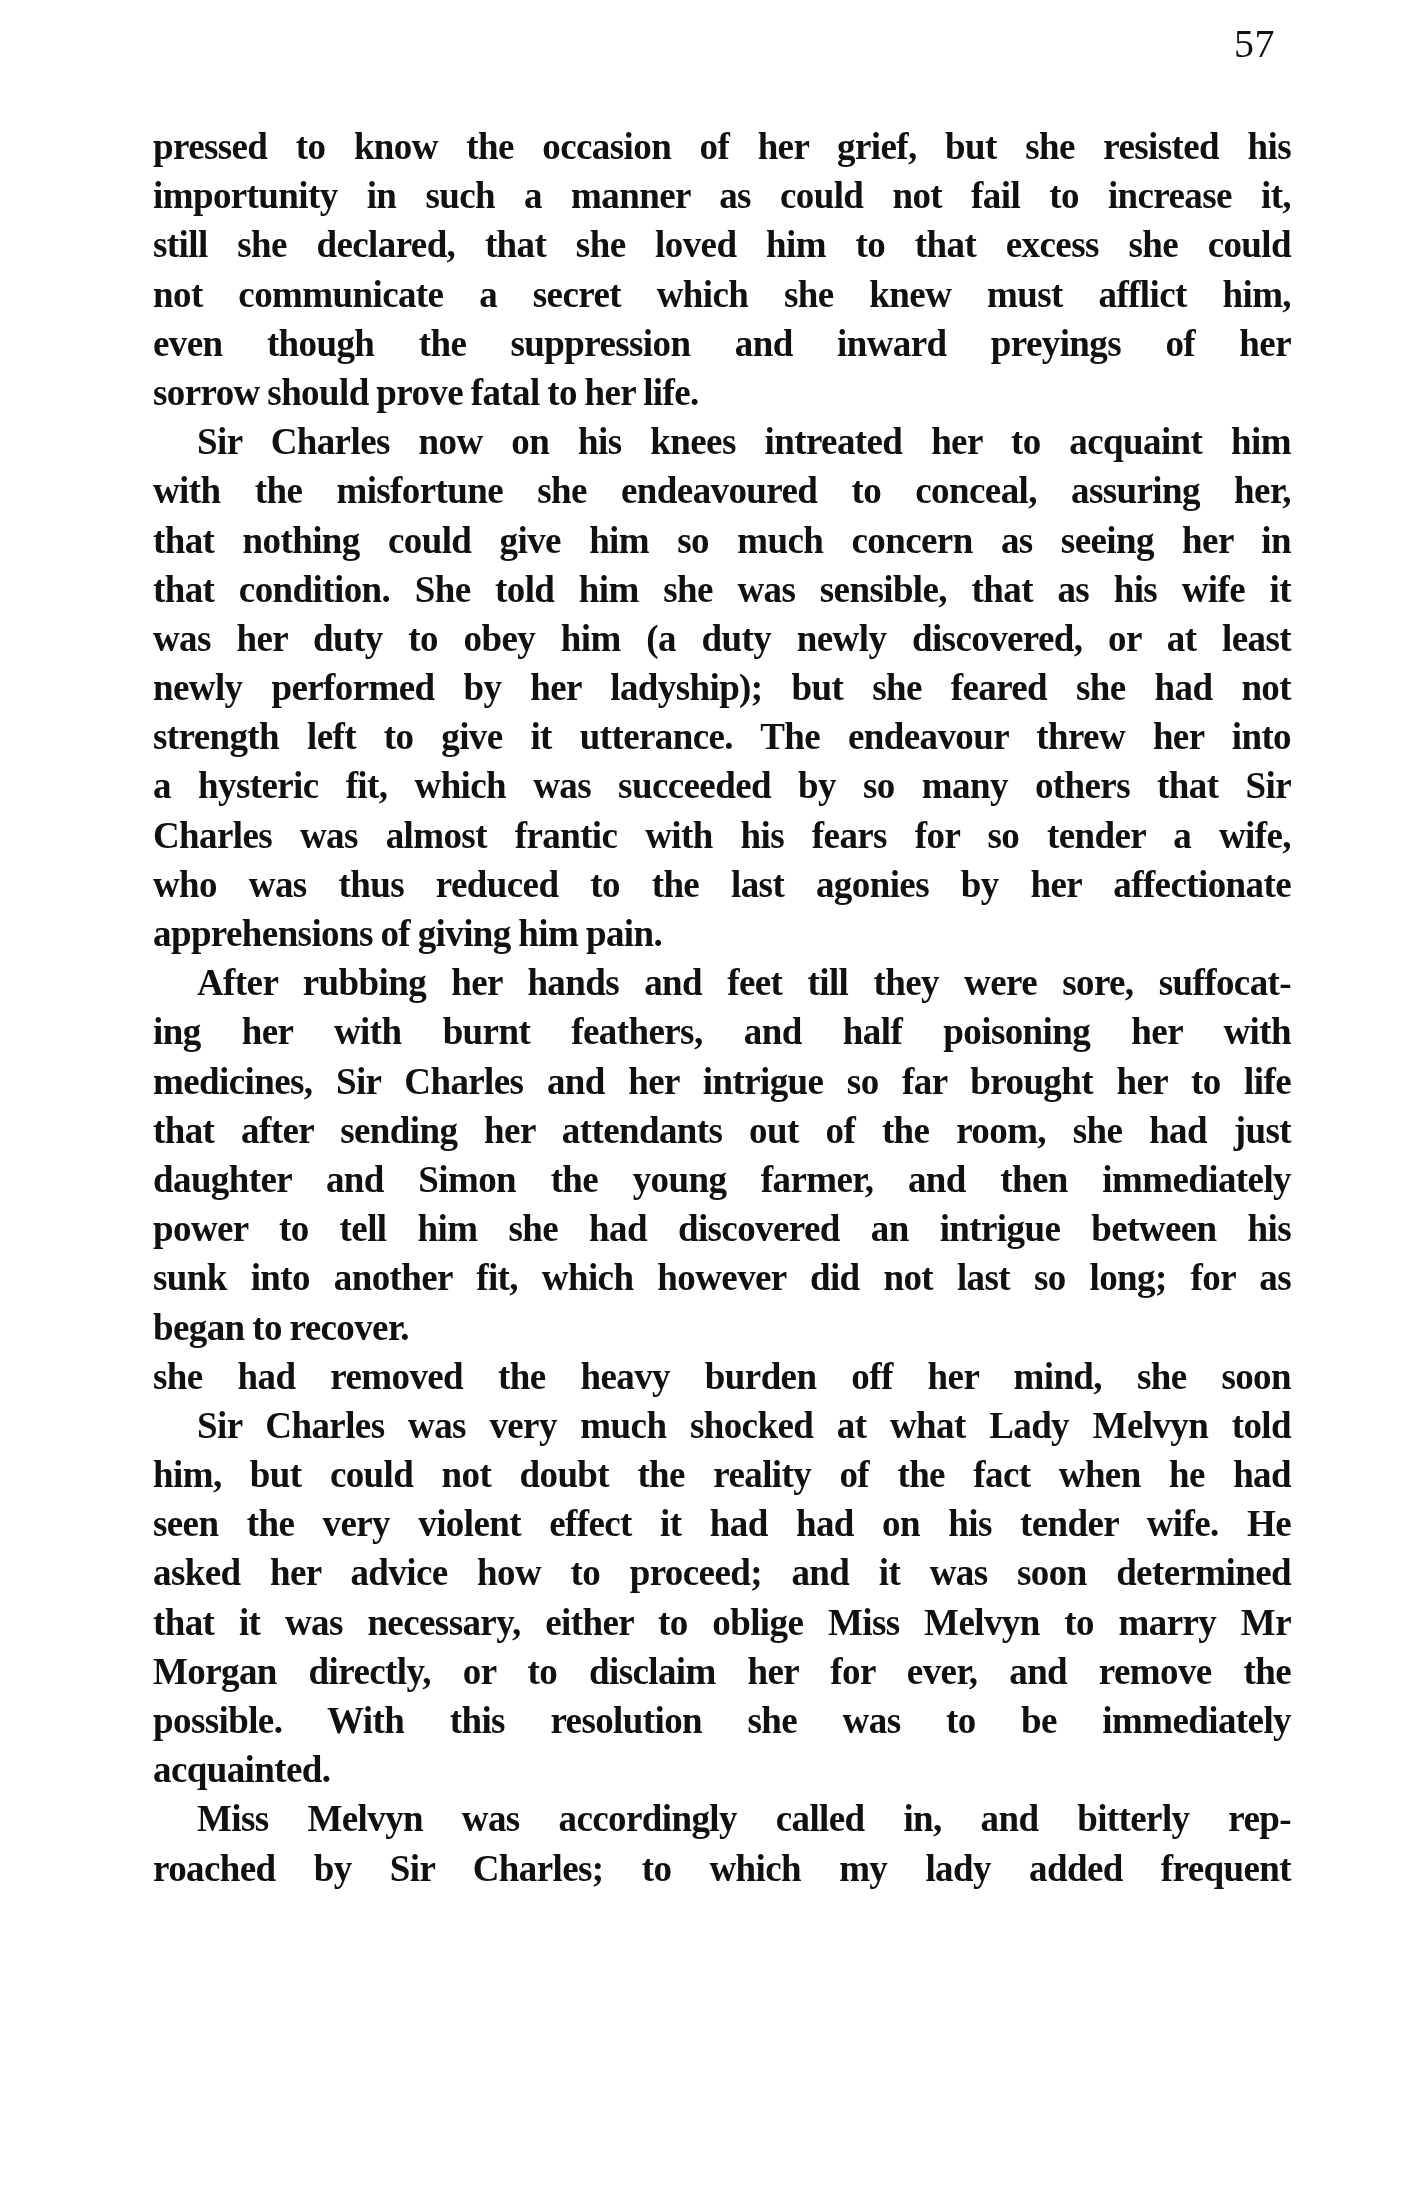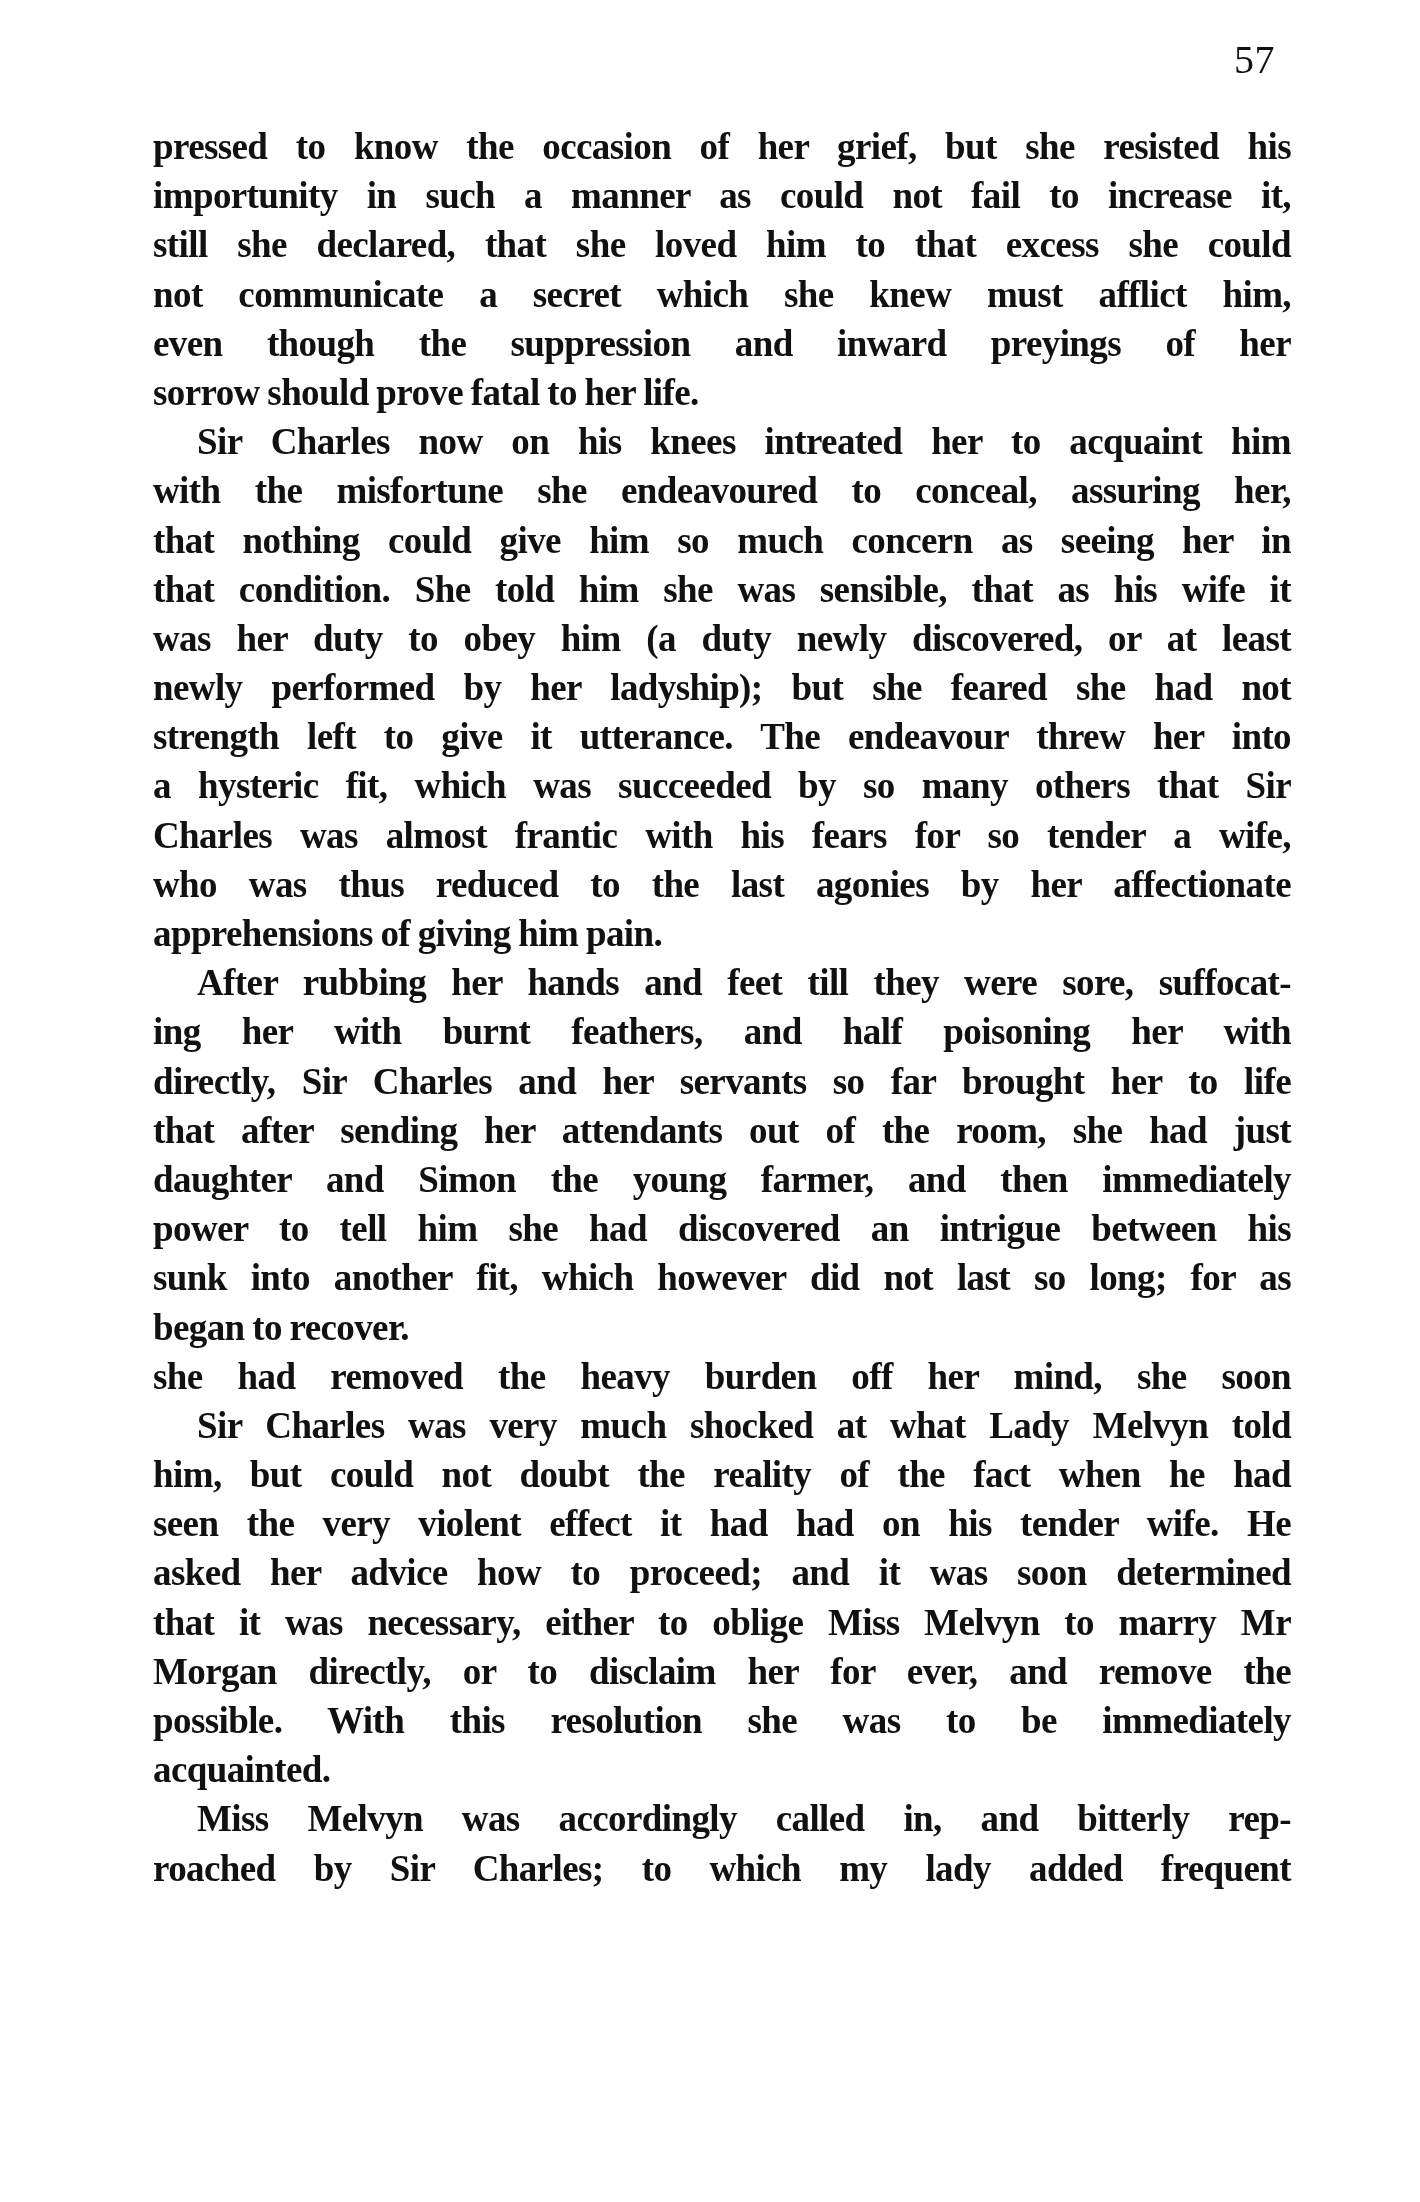--- a/index.html
+++ b/index.html
@@ -9,21 +9,21 @@
     }
     body {
       width: 1420px;
       height: 2202px;
       position: relative;
       overflow: hidden;
       color: #111111;
     }
     .page-number {
       position: absolute;
-      top: 40px;
+      top: 24px;
       right: 145px;
       font-family: "Liberation Serif", "DejaVu Serif", serif;
       font-size: 40px;
       font-weight: 400;
       letter-spacing: 0.5px;
       line-height: 1;
     }
     .text-block {
       position: absolute;
       left: 137px;
@@ -81,21 +81,21 @@
       <span class="line">strength left to give it utterance. The endeavour threw her into</span>
       <span class="line">a hysteric fit, which was succeeded by so many others that Sir</span>
       <span class="line">Charles was almost frantic with his fears for so tender a wife,</span>
       <span class="line">who was thus reduced to the last agonies by her affectionate</span>
       <span class="line last">apprehensions of giving him pain.</span>
     </div>
 
     <div>
       <span class="line indent">After rubbing her hands and feet till they were sore, suffocat-</span>
       <span class="line">ing her with burnt feathers, and half poisoning her with</span>
-      <span class="line">directly, Sir Charles and her servants so far brought her to life</span>
+      <span class="line">medicines, Sir Charles and her intrigue so far brought her to life</span>
       <span class="line">that after sending her attendants out of the room, she had just</span>
       <span class="line">daughter and Simon the young farmer, and then immediately</span>
       <span class="line">power to tell him she had discovered an intrigue between his</span>
       <span class="line">sunk into another fit, which however did not last so long; for as</span>
       <span class="line last">began to recover.</span>
       <span class="line">she had removed the heavy burden off her mind, she soon</span>
     </div>
 
     <div>
       <span class="line indent">Sir Charles was very much shocked at what Lady Melvyn told</span>

